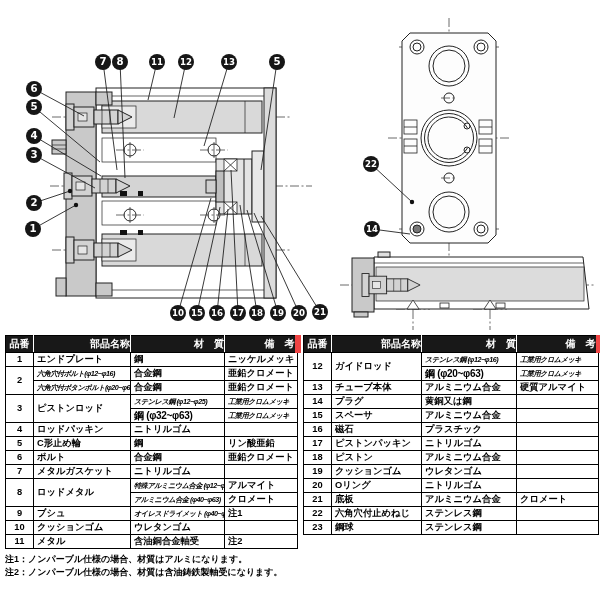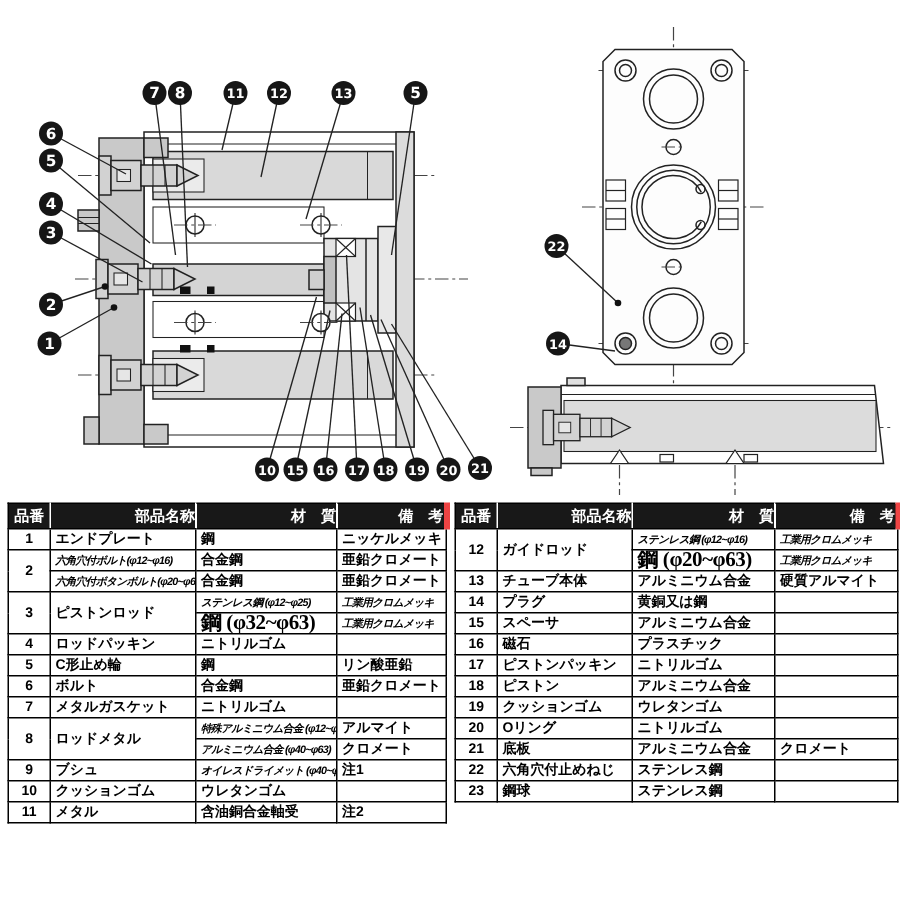--- a/index.html
+++ b/index.html
@@ -6,26 +6,26 @@
   .canvas{position:relative;width:600px;height:600px;background:#fff;overflow:hidden;
           font-family:"Liberation Sans","DejaVu Sans",sans-serif;color:#000;}
   svg{position:absolute;left:0;top:0;}
   .cl{stroke:#444;stroke-width:.8;stroke-dasharray:9 2.5 2 2.5;fill:none;}
   .parts-table{position:absolute;border-collapse:collapse;table-layout:fixed;background:#fff;}
   .parts-table.left{left:5px;top:335px;width:292px;}
   .parts-table.right{left:303px;top:335px;width:295px;}
   .parts-table th{background:#181818;color:#fff;font-size:10px;font-weight:bold;text-align:right;
       height:12px;padding:1px 0 1px 4px;border:1px solid #000;border-right:1px solid #fff;
       white-space:nowrap;overflow:hidden;}
-  .parts-table th:last-child{border-right:4px solid #ef4444;}
+  .parts-table th:last-child{border-right:6px solid #ef4444;}
   .parts-table th.no{text-align:center;padding-left:0;}
   .parts-table td{border:1px solid #000;font-size:9.3px;font-weight:600;height:13px;
       line-height:13px;padding:0 2px 0 3px;white-space:nowrap;overflow:hidden;}
   .parts-table td.no{text-align:center;padding:0;}
-  .parts-table td.sm{font-size:14px;letter-spacing:-.3px;font-family:Liberation Serif, serif;}
+  .parts-table td.sm{font-size:10px;letter-spacing:-.3px;}
   .parts-table td.xs{font-size:7.2px;letter-spacing:-.5px;font-style:italic;}
   .notes{position:absolute;left:5px;top:553px;font-size:9px;font-weight:600;line-height:12.5px;
       white-space:nowrap;}
 </style>
 </head>
 <body>
 
 <div class="canvas">
 
   <svg width="600" height="330" viewBox="0 0 600 330">
@@ -462,15 +462,17 @@
         <tr>
           <td class="no">23</td>
           <td class="">鋼球</td>
           <td class="">ステンレス鋼</td>
           <td class=""></td>
         </tr>
       </tbody>
     </table>
 
   <div class="notes">
+    <div>注1：ノンパーブル仕様の場合、材質はアルミになります。</div>
+    <div>注2：ノンパーブル仕様の場合、材質は含油鋳鉄製軸受になります。</div>
   </div>
 
 </div>
 
 </body></html>

